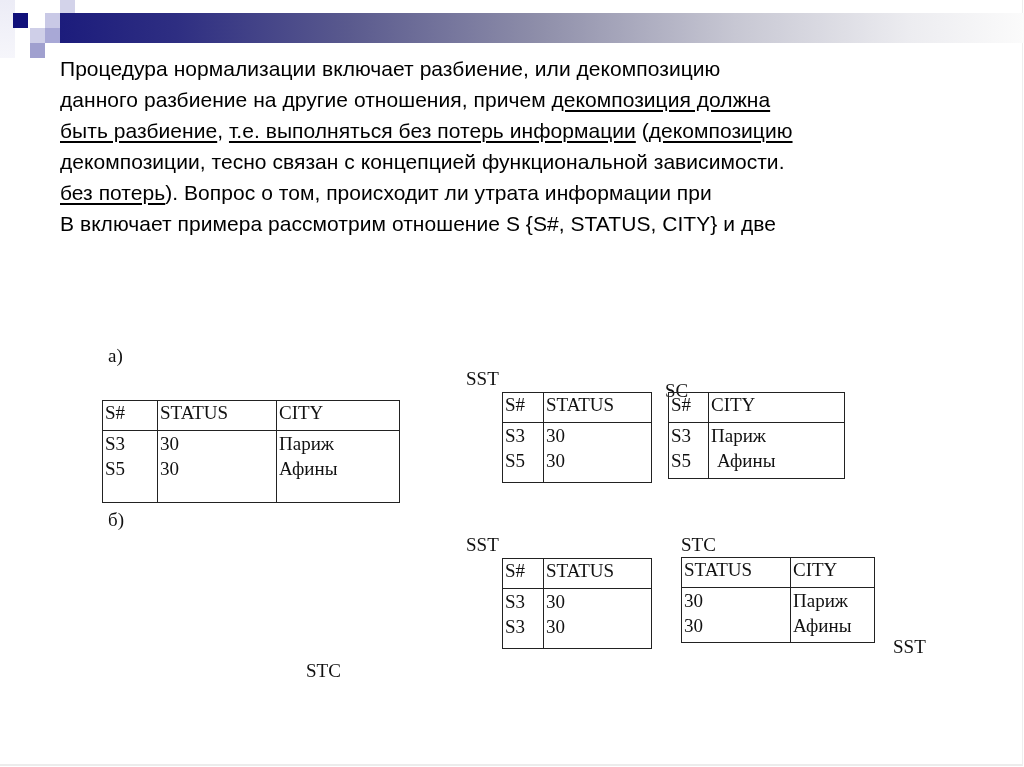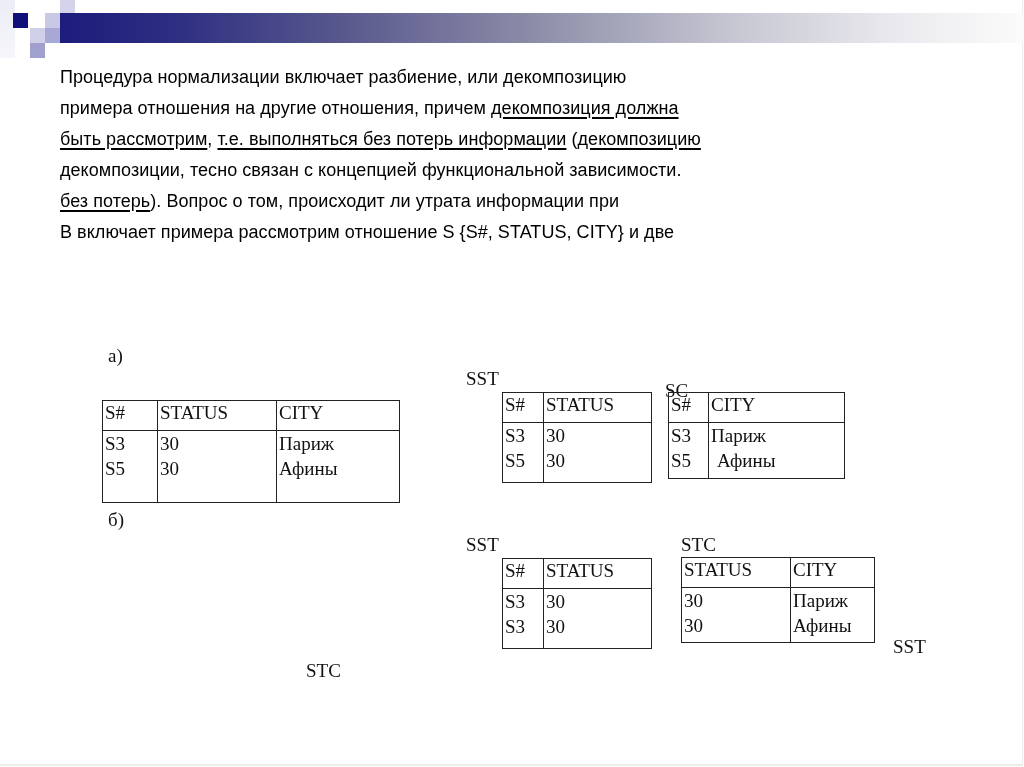--- a/index.html
+++ b/index.html
@@ -14,22 +14,22 @@
       border-right:1px solid #eeeeee; border-bottom:2px solid #ececec;
     }
     
     .sq { position:absolute; }
     .bar {
       position:absolute; left:60px; top:13px; width:964px; height:30px;
       background:linear-gradient(to right, #1c1c7c 0%, #2e2e82 12%, #5a5a8e 30%, #8f8faa 50%, #c7c7d3 70%, #ececf0 88%, #fbfbfb 100%);
     }
     
     .para {
-      position:absolute; left:60px; top:62px; width:930px;
-      font-size:18px; line-height:31px; letter-spacing:0.05px;
+      position:absolute; left:60px; top:53px; width:930px;
+      font-size:21px; line-height:31px; letter-spacing:0.05px;
     }
     .para .line { display:block; white-space:nowrap; }
     .para u { text-decoration:underline; text-underline-offset:3px; text-decoration-thickness:1.5px; }
     .para .gap { display:block; height:37px; }
     .lbl {
       position:absolute; font-family:"Liberation Serif", serif; font-size:19px; color:#111;
     }
     table.rel {
       position:absolute; border-collapse:collapse;
       font-family:"Liberation Serif", serif; font-size:19px; color:#111;
@@ -53,22 +53,22 @@
   <div class="sq" style="left:45px;top:13px;width:15px;height:15px;background:#c9c9e6;"></div>
   <div class="sq" style="left:60px;top:13px;width:15px;height:15px;background:#a5a5d4;"></div>
   <div class="sq" style="left:30px;top:28px;width:15px;height:15px;background:#cfcfe8;"></div>
   <div class="sq" style="left:45px;top:28px;width:15px;height:15px;background:#a8a8d6;"></div>
   <div class="sq" style="left:30px;top:43px;width:15px;height:15px;background:#a0a0cf;"></div>
   <div class="bar"></div>
 </div>
 
 <div class="para" id="para">
     <span class="line"><span>Процедура нормализации включает разбиение, или декомпозицию</span></span>
-    <span class="line"><span>примера отношения на другие отношения, причем </span><u>декомпозиция должна</u></span>
-    <span class="line"><u>быть рассмотрим</u><span>, </span><u>т.е. выполняться без потерь информации</u><span> (</span><u>декомпозицию</u></span>
+    <span class="line"><span>данного разбиение на другие отношения, причем </span><u>декомпозиция должна</u></span>
+    <span class="line"><u>быть разбиение</u><span>, </span><u>т.е. выполняться без потерь информации</u><span> (</span><u>декомпозицию</u></span>
     <span class="line"><span>декомпозиции, тесно связан с концепцией функциональной зависимости.</span></span>
     <span class="line"><u>без потерь</u><span>). Вопрос о том, происходит ли утрата информации при</span></span>
     <span class="line"><span>В включает примера рассмотрим отношение S {S#, STATUS, CITY} и две</span></span>
     <span class="gap"></span>
   </div>
 
 <div class="lbl" style="left:108px;top:345px;">а)</div>
 <div class="lbl" style="left:108px;top:509px;">б)</div>
 
 <table class="rel" style="left:102px;top:400px;width:298px;">

